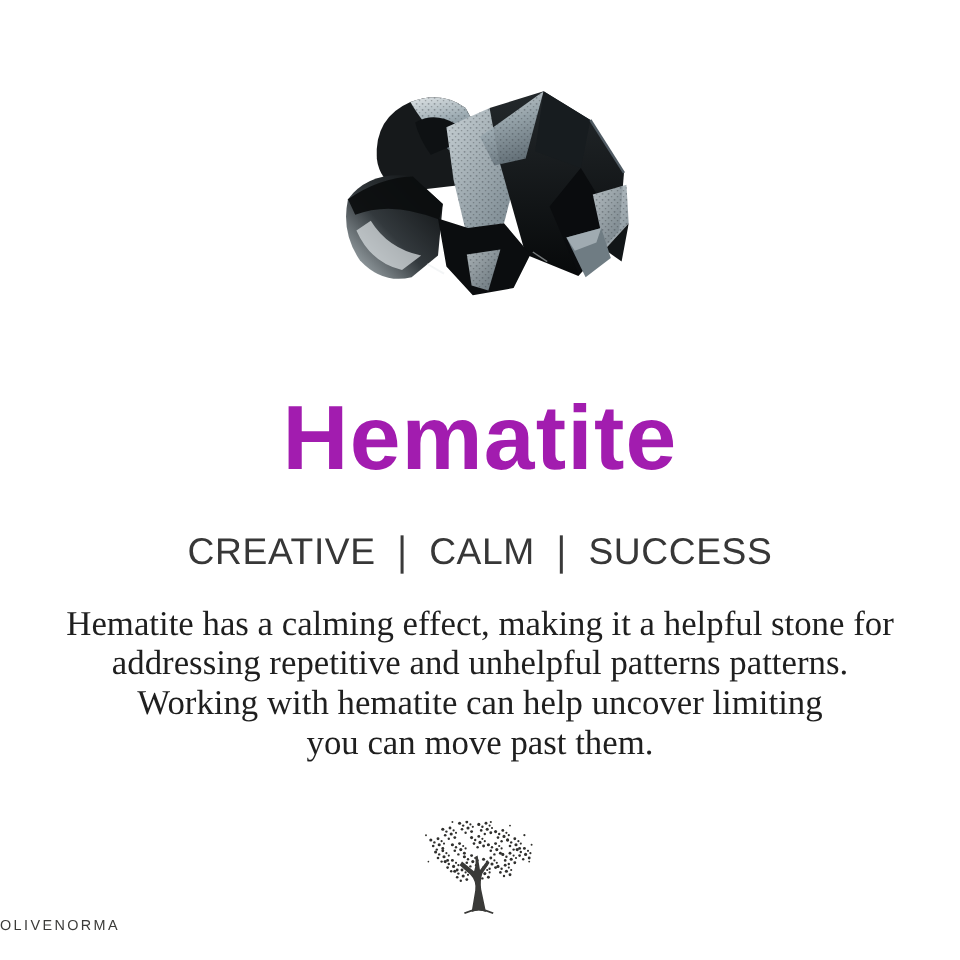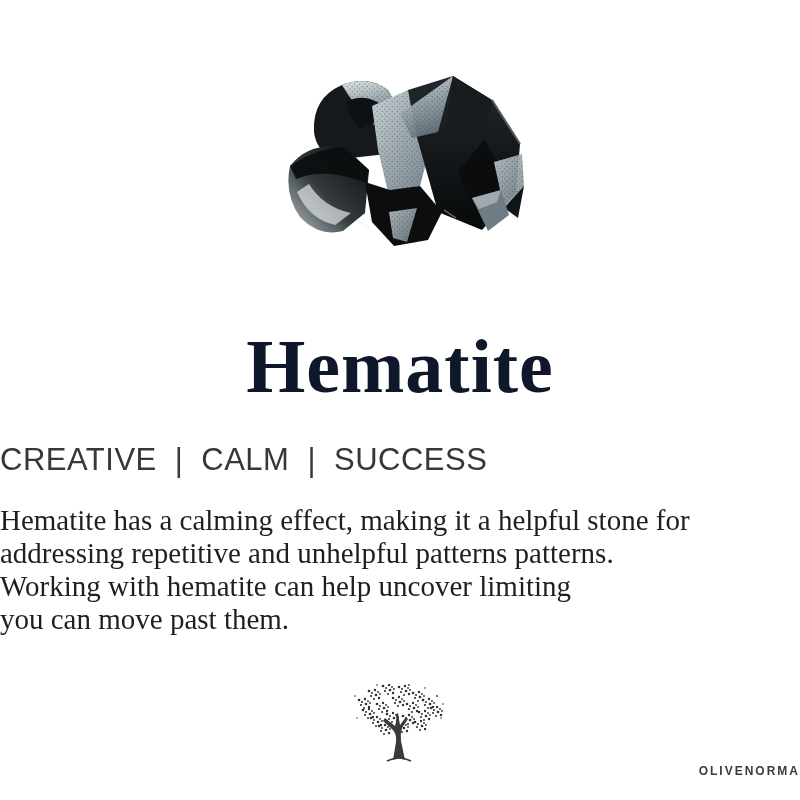--- a/index.html
+++ b/index.html
@@ -15,72 +15,73 @@
     position: absolute;
     left: 286px; top: 70px;
     width: 238px; height: 178px;
   }
   .title {
     position: absolute;
     left: 0; top: 328px;
     width: 100%;
     margin: 0;
     text-align: center;
-    font-family: Liberation Serif, serif;
+    font-family: Liberation Sans, sans-serif;
     font-weight: bold;
     font-size: 76px;
     line-height: 76px;
     letter-spacing: 1px;
-    color: #0f172a;
+    color: #a21caf;
   }
   .tagline {
     position: absolute;
     left: 0; top: 444px;
     width: 100%;
+    text-align: center;
     font-family: "Liberation Sans", sans-serif;
     font-size: 31px;
     line-height: 31px;
     letter-spacing: 0.5px;
     color: #373737;
     white-space: nowrap;
   }
   .tagline .sep {
     display: inline-block;
     margin: 0 18px;
     transform: scaleY(1.1);
     font-weight: 300;
     color: #3a3a3a;
   }
   .desc {
     position: absolute;
     left: 0; top: 504px;
     width: 100%;
-    text-align: left;
+    text-align: center;
     font-family: "Liberation Serif", serif;
     font-size: 29px;
     line-height: 33px;
     color: #1f1f1f;
   }
   .desc .dline { white-space: nowrap; }
   .brand {
     position: absolute;
     left: 0; top: 684px;
     width: 100%;
     text-align: center;
   }
   .tree-svg { width: 94px; height: 78px; display: block; margin: 0 auto; }
   .brandname {
     margin-top: 1px;
     font-family: "Liberation Sans", sans-serif;
-    font-weight: bold;
+    font-weight: normal;
     font-size: 12px;
     line-height: 16px;
     letter-spacing: 2px;
     color: #3b3b39;
-    text-align: right;
+    text-align: left;
   }
 </style>
 </head>
 <body>
 
 <div class="poster">
 
   <svg class="stone-svg" viewBox="0 0 238 178" aria-hidden="true">
     <defs>
       <linearGradient id="gSilver" x1="0" y1="0" x2="0.3" y2="1">

